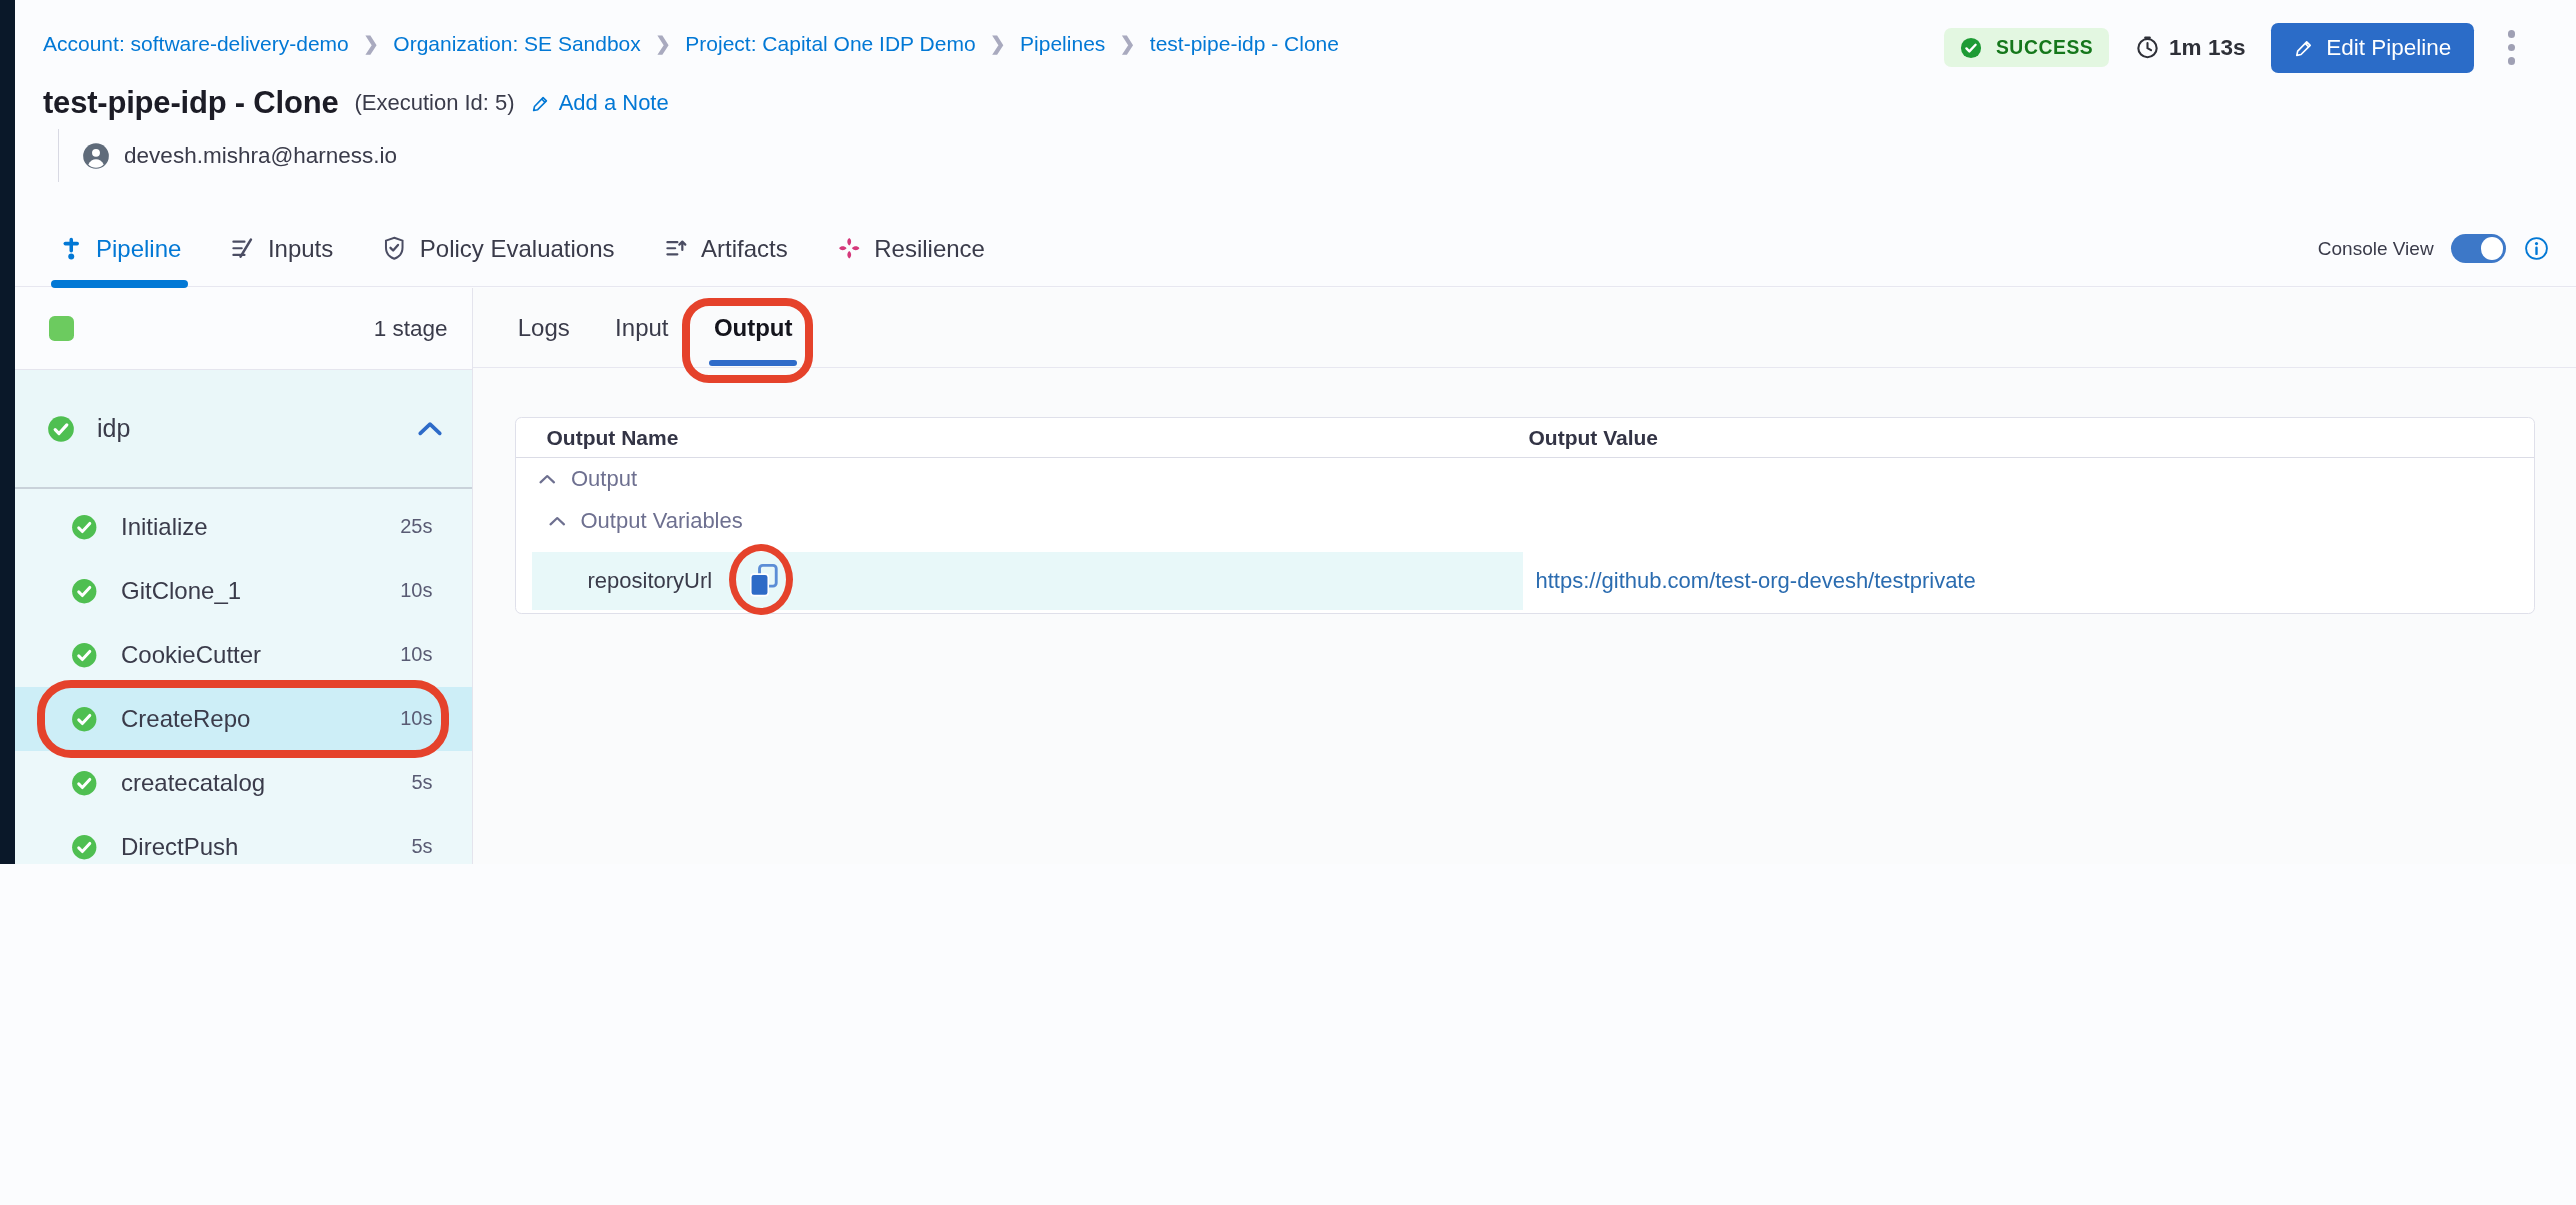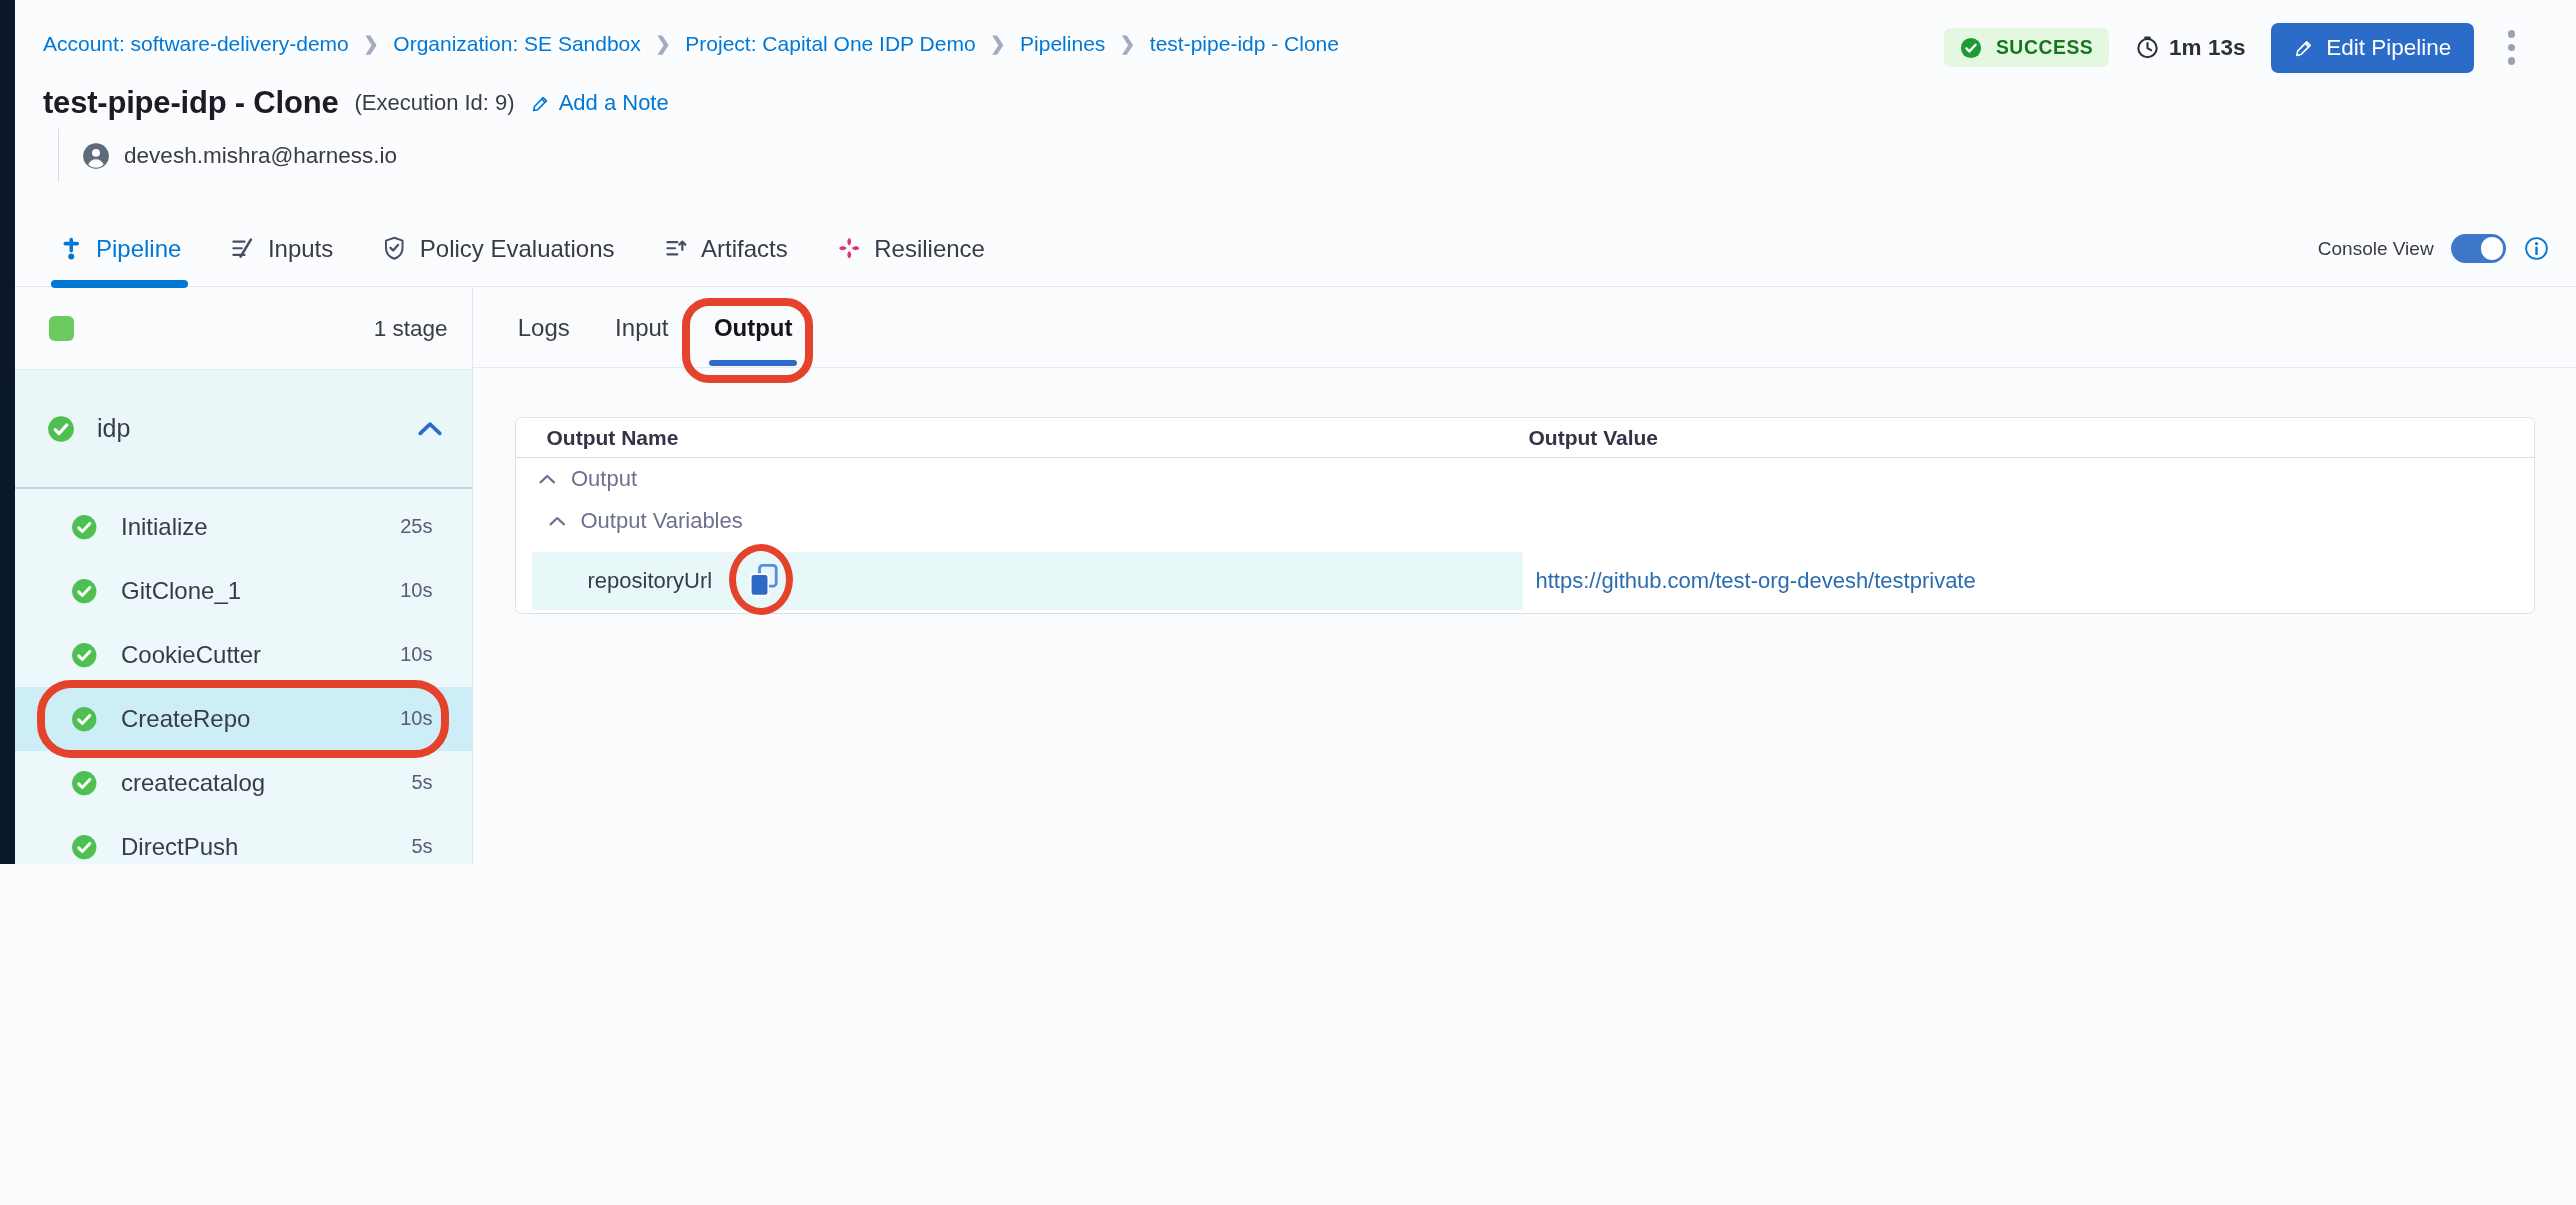--- a/index.html
+++ b/index.html
@@ -128,21 +128,21 @@
     </button>
     <span class="kebab">
         <i></i>
         <i></i>
         <i></i>
       </span>
   </div>
 
   <div class="title-row">
     <span class="page-title">test-pipe-idp - Clone</span>
-    <span class="exec-id">(Execution Id: 9)</span>
+    <span class="exec-id">(Execution Id: 5)</span>
     <span class="add-note">
       <svg width="20" height="20" viewBox="0 0 24 24" fill="none" stroke="#0278D5" stroke-width="1.9" stroke-linejoin="round">
           <path d="M14.5 5.5l4 4L8 20l-4.8 1 1-4.8L14.5 5.5z"></path>
           <path d="M12.8 7.2l4 4"></path>
         </svg>
       <span>Add a Note</span>
     </span>
   </div>
 
   <div class="user-row">

